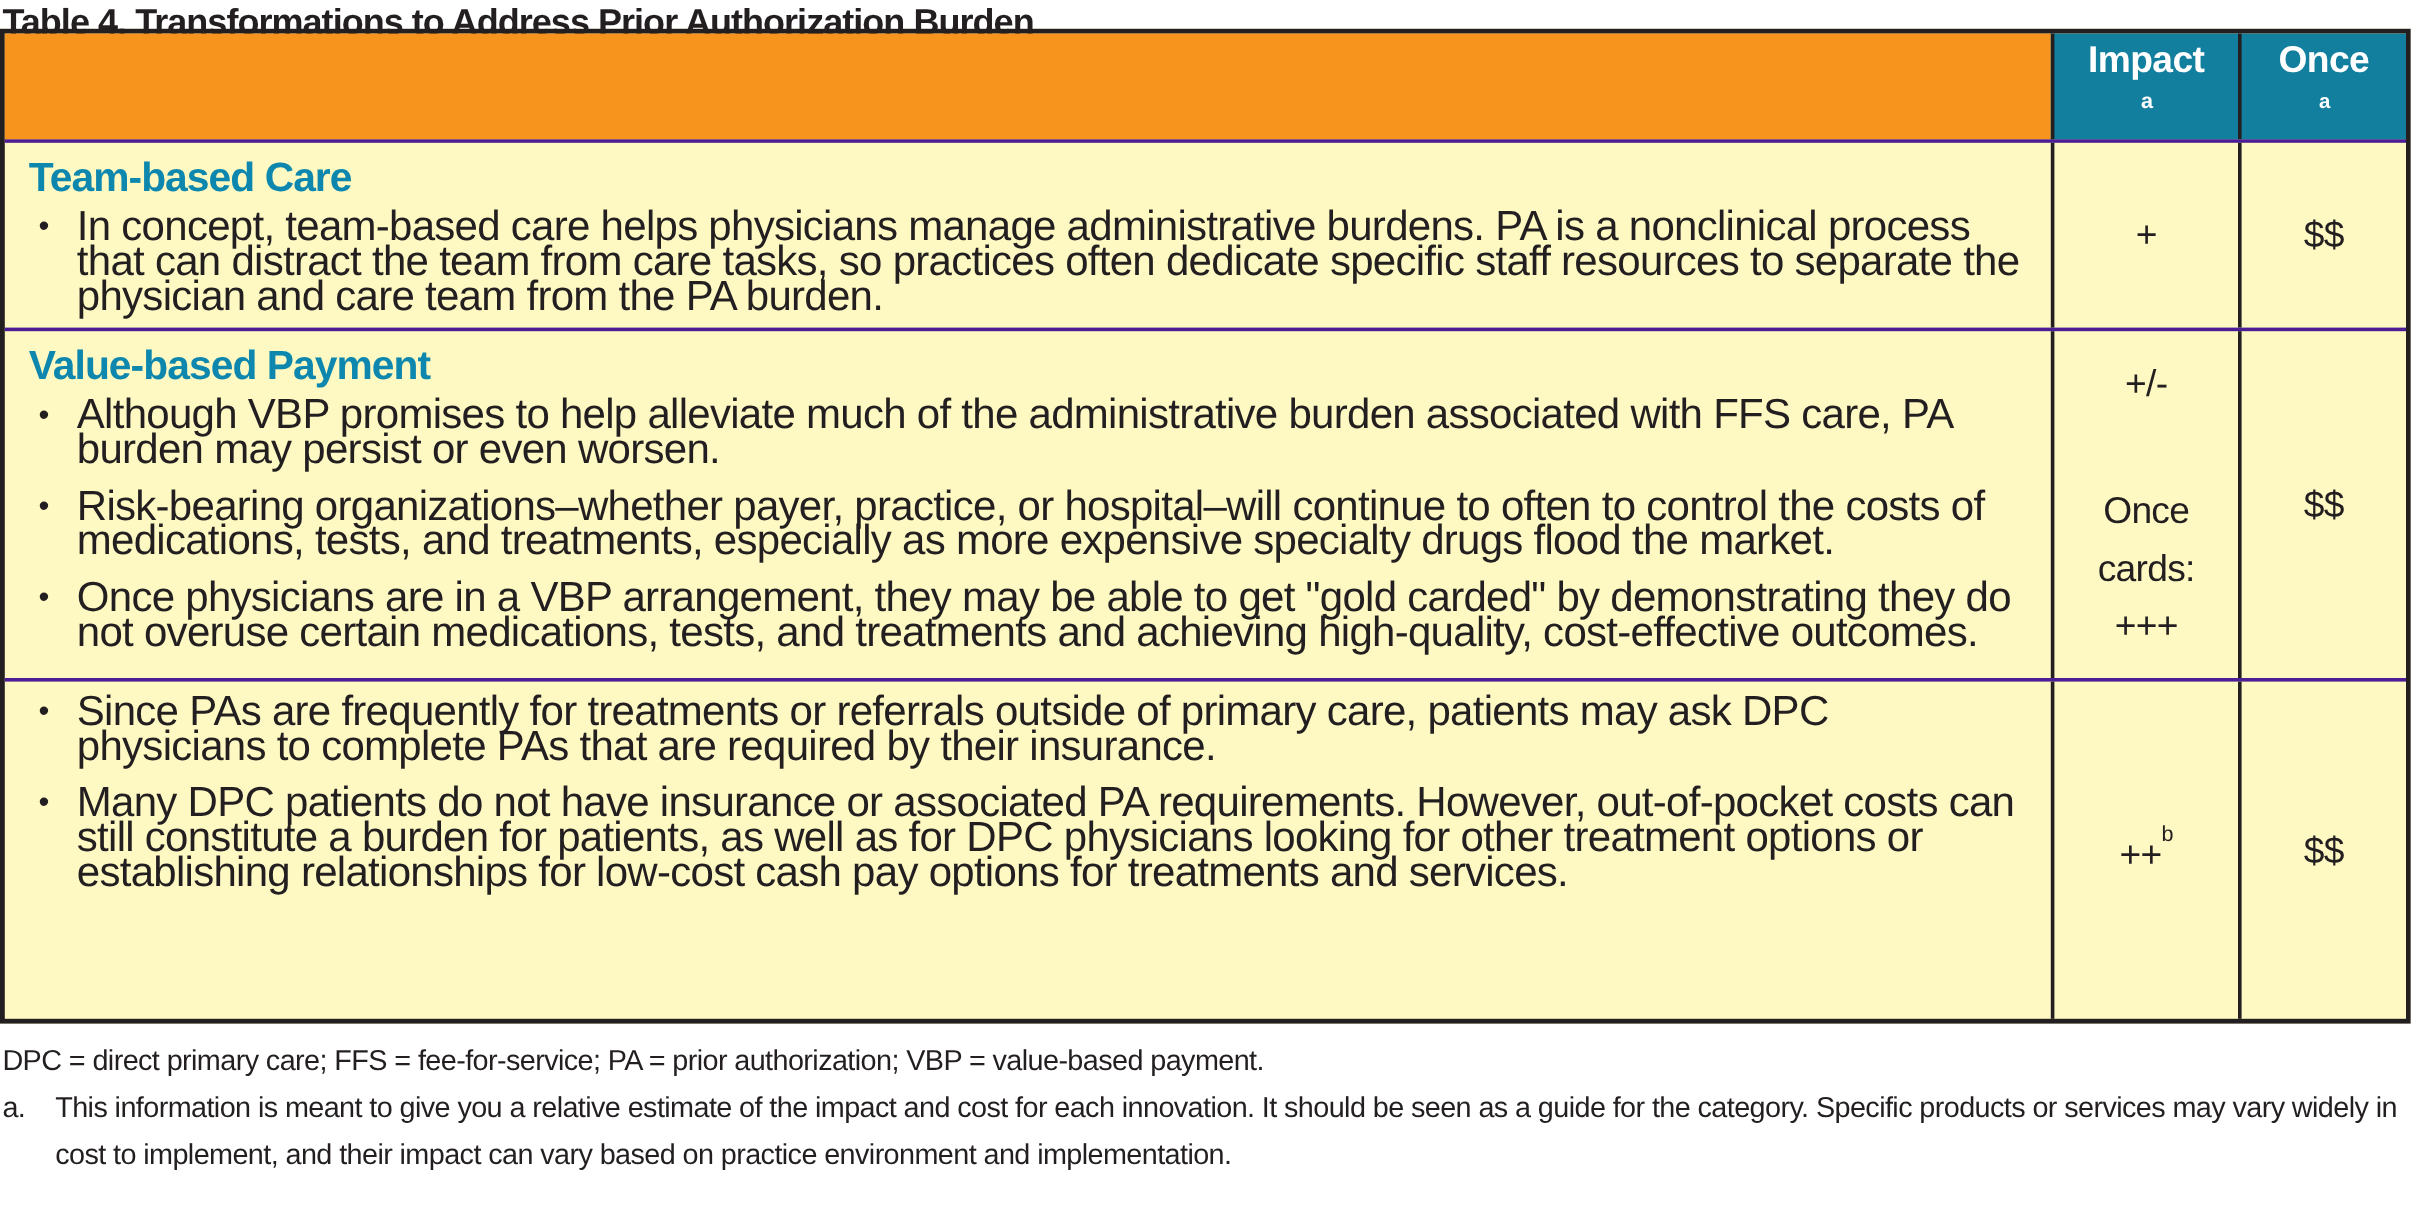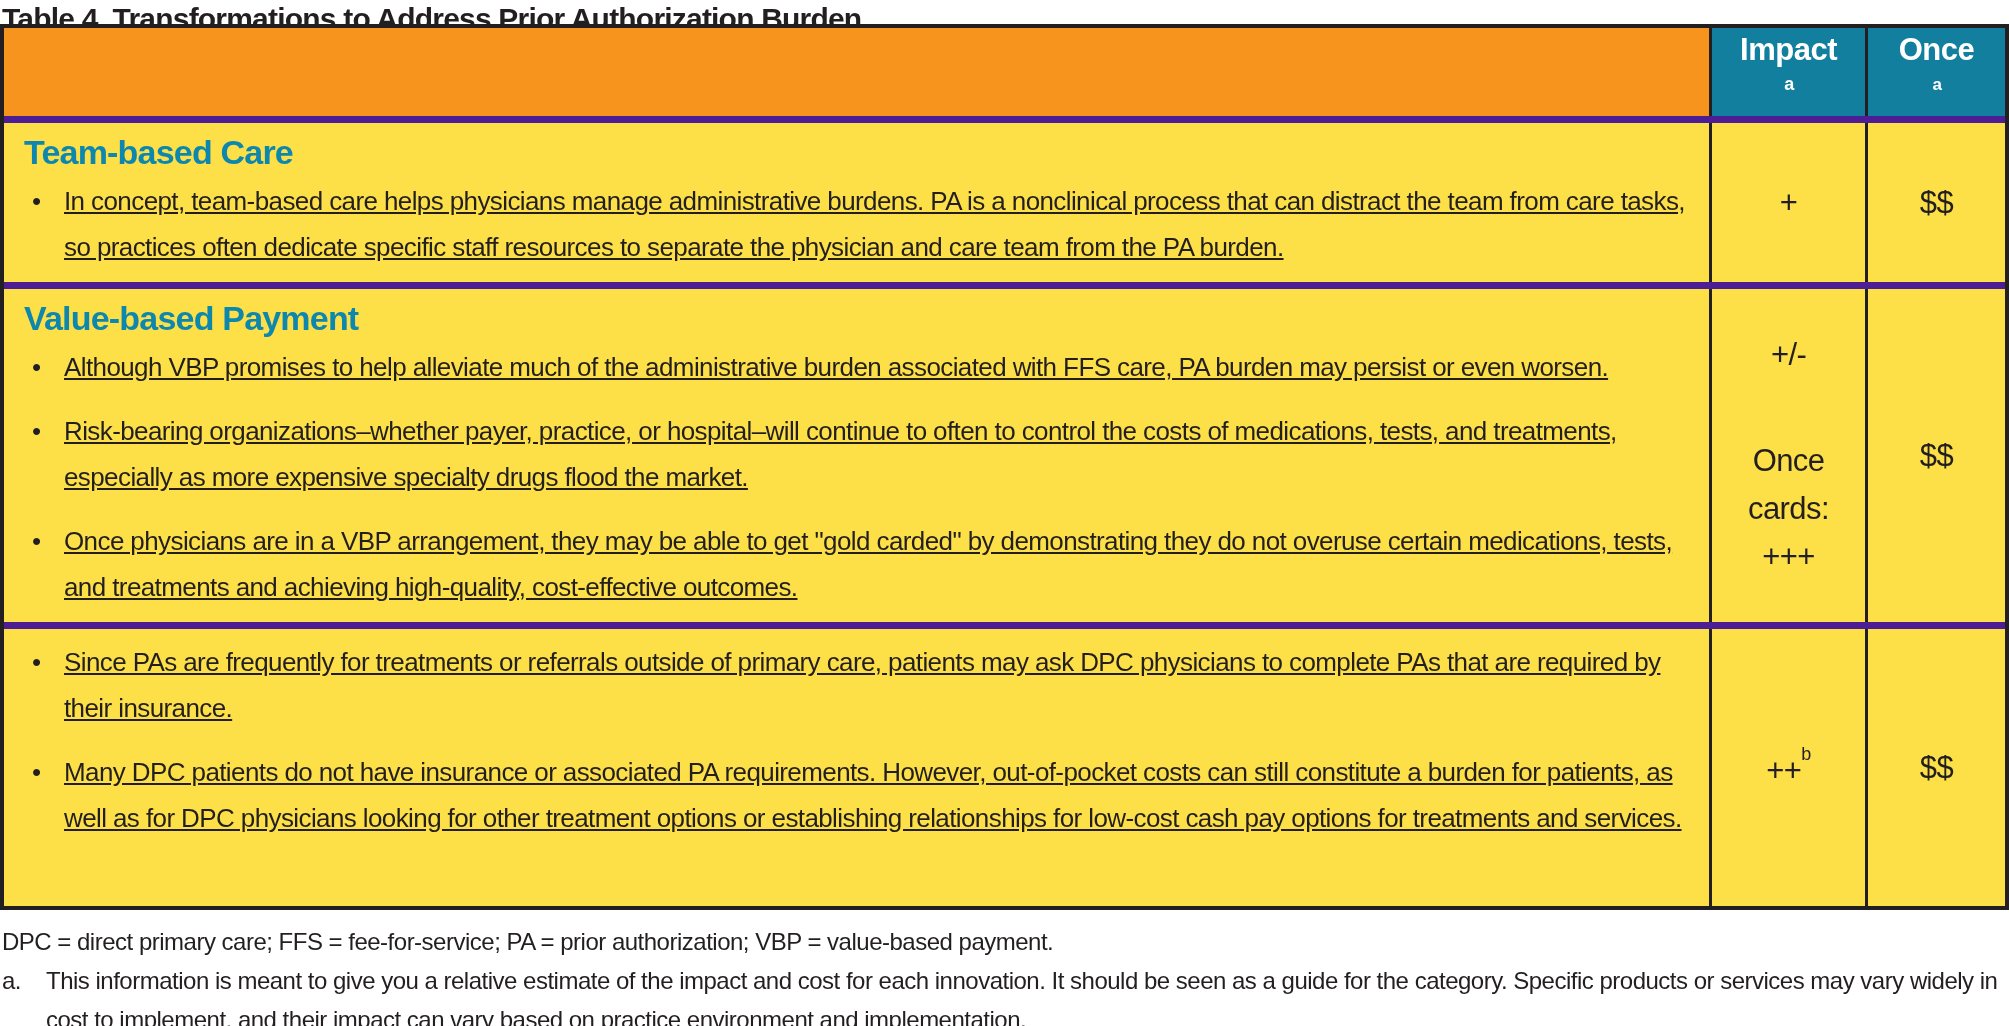--- a/index.html
+++ b/index.html
@@ -14,27 +14,27 @@
   .page-title {
     font-size: 30px;
     font-weight: 700;
     letter-spacing: -0.8px;
     padding: 2px 0 0 2px;
     height: 24px;
   }
   .tbl {
     width: 2009px;
     border: 4px solid #231F20;
-    background: #fde047;
+    background: #fef9c3;
   }
   .trow {
     display: grid;
     grid-template-columns: 1fr 156px 140px;
   }
-  .trow + .trow { border-top: 7px solid #4c1d95; }
+  .trow + .trow { border-top: 3px solid #4c1d95; }
   .cell-mid, .cell-right { border-left: 3px solid #231F20; }
 
   
   .hrow { min-height: 70px; }
   .hcell-blank { background: #F7941E; }
   .hcell {
     background: #137F9F;
     color: #ffffff;
     font-weight: 700;
     font-size: 30px;
@@ -53,25 +53,24 @@
     color: #0E87AE;
     font-weight: 700;
     font-size: 34px;
     letter-spacing: -0.8px;
     margin-bottom: 6px;
   }
   ul.bullets { list-style: none; }
   ul.bullets li {
     position: relative;
     padding-left: 40px;
-    font-size: 26px;
-    line-height: 46px;
+    font-size: 35px;
+    line-height: 29px;
     letter-spacing: -0.6px;
     margin-bottom: 18px;
-    text-decoration: underline;
   }
   ul.bullets li:last-child { margin-bottom: 0; }
   ul.bullets li::before {
     content: "\2022";
     position: absolute;
     left: 8px; top: 0;
     font-size: 26px;
   }
   .row1 ul.bullets li { margin-bottom: 0; }
 

